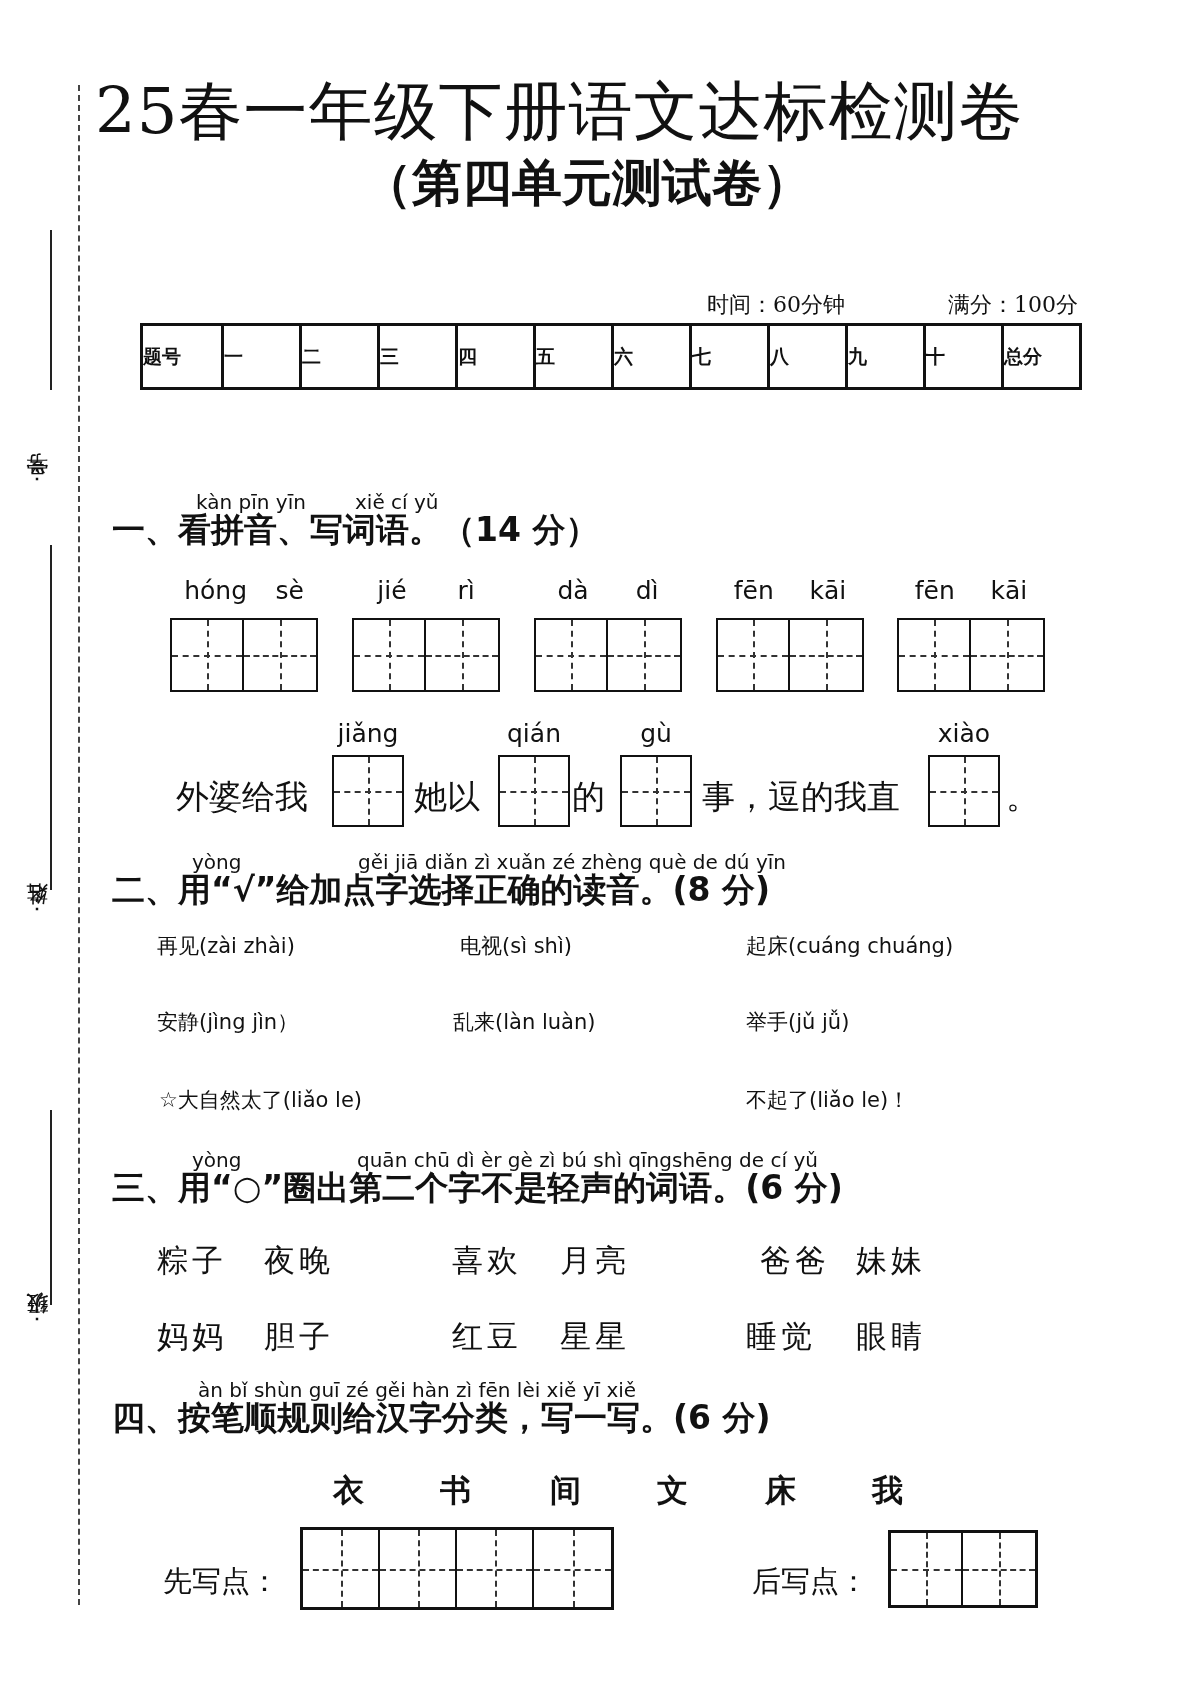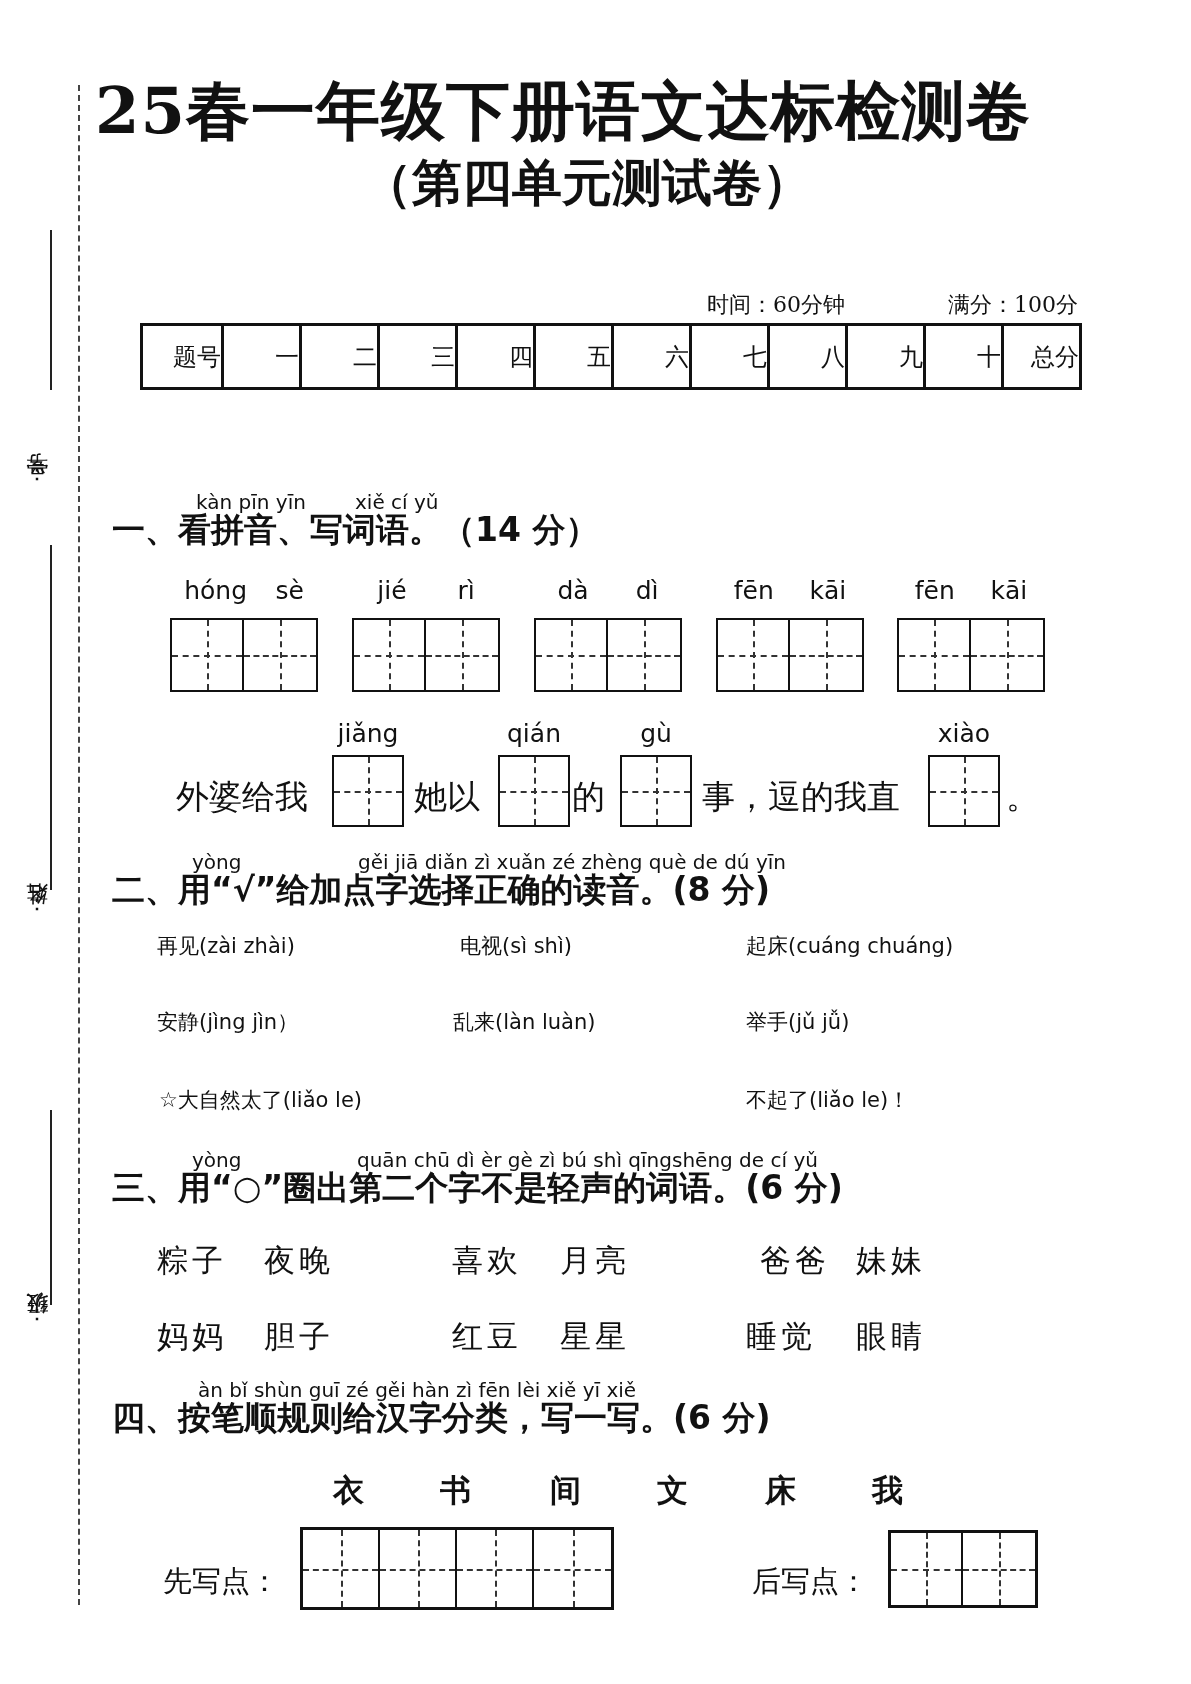--- a/index.html
+++ b/index.html
@@ -4,27 +4,27 @@
 <style>
   html, body { margin:0; padding:0; background:#ffffff; }
   body { width:1191px; height:1684px; position:relative; overflow:hidden; color:#111; font-family:"DejaVu Sans", sans-serif; }
   .abs { position:absolute; }
 
   
   .cutline { position:absolute; left:78px; top:85px; height:1520px; border-left:2px dashed #444; }
   .vlabel { position:absolute; left:22px; width:40px; font-size:22px; writing-mode:vertical-rl; transform:rotate(180deg); font-family:"DejaVu Sans", sans-serif; color:#111; }
   .vline { position:absolute; left:50px; width:0; border-left:2px solid #222; }
 
-  .title { position:absolute; left:95px; top:68px; font-size:64px; font-weight:bold; letter-spacing:1px; font-family:"DejaVu Serif", serif; }
+  .title { position:absolute; left:95px; top:68px; font-size:64px; font-weight:normal; letter-spacing:1px; font-family:"DejaVu Serif", serif; }
   .subtitle { position:absolute; left:362px; top:150px; font-size:50px; font-weight:bold; font-family:"DejaVu Serif", serif; }
 
   .meta { position:absolute; top:290px; font-size:22px; font-family:"DejaVu Serif", serif; }
 
   table.score { position:absolute; left:140px; top:323px; border-collapse:collapse; }
-  table.score td { border:3px solid #111; width:75px; height:61px; text-align:right; font-size:24px; font-family:"DejaVu Serif", serif; padding:0; }
+  table.score td { border:3px solid #111; width:75px; height:61px; text-align:left; font-size:19px; font-family:"DejaVu Serif", serif; padding:0;font-weight:bold; }
   table.score td.first { width:78px; }
 
   .sec-title { position:absolute; left:112px; font-size:33px; font-weight:bold; font-family:"DejaVu Sans", sans-serif; white-space:nowrap; }
   .py-small { position:absolute; font-size:20px; font-family:"DejaVu Sans", sans-serif; white-space:nowrap; }
 
   .word { position:absolute; }
   .word .py { position:absolute; top:-42px; left:0; width:100%; font-size:25px; display:flex; justify-content:space-around; font-family:"DejaVu Sans", sans-serif; }
   .grid { display:flex; border:2px solid #111; }
   .cell { position:relative; width:72px; height:70px; border-right:2px solid #111; box-sizing:border-box; }
   .cell:last-child { border-right:none; }

